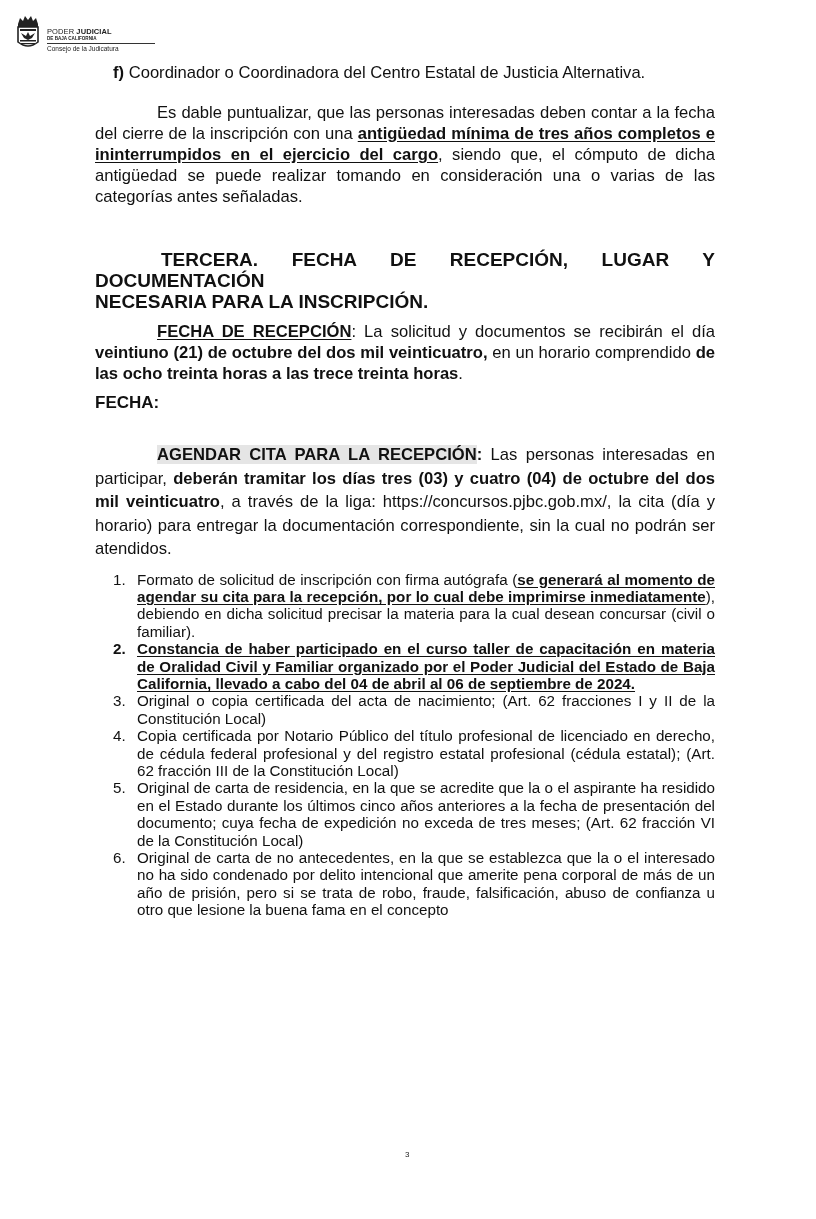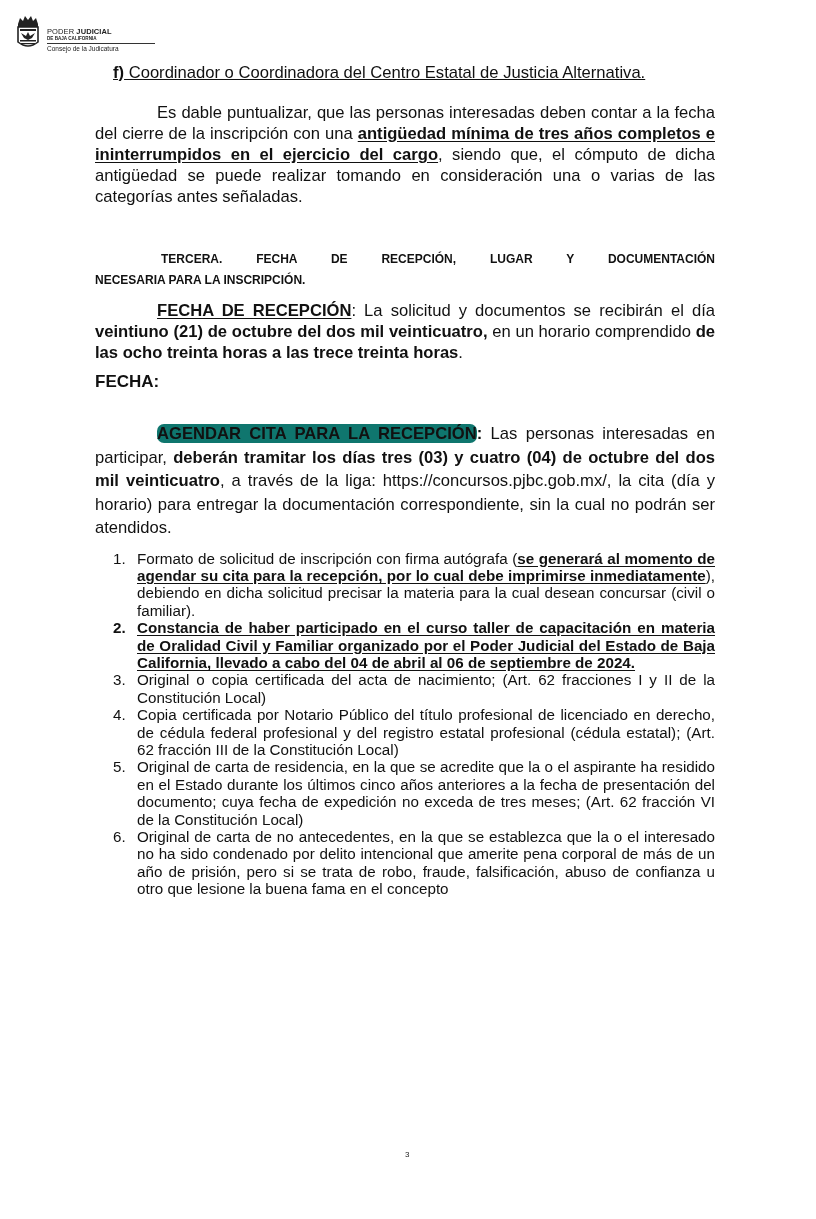--- a/index.html
+++ b/index.html
@@ -15,25 +15,25 @@
   .logo-line1 b { font-weight: 900; }
   .logo-line2 { font-size: 4.6px; font-weight: 700; line-height: 6px; color: #222; white-space: nowrap; border-bottom: 1px solid #333; padding-bottom: 1px; width: 108px; }
   .logo-line3 { font-size: 6.5px; line-height: 10px; color: #222; white-space: nowrap; }
 
   .content { position: absolute; left: 95px; top: 62px; width: 620px; font-size: 16.6px; line-height: 21px; }
   p { text-align: justify; }
   .indent { text-indent: 62px; }
   .indent2 { text-indent: 42px; }
   b, strong { font-weight: 700; }
   u { text-decoration: underline; text-underline-offset: 2px; }
-  .hl { background: #0f766e; border-radius: 7px; }
+  .hl { background: #e5e5e5; }
 
-  .item-f { padding-left: 18px; margin-bottom: 0; text-decoration: underline; }
+  .item-f { padding-left: 18px; margin-bottom: 0; }
   .para1 { margin-top: 19px; }
-  .heading { margin-top: 42px; font-weight: 700; font-size: 12px; }
+  .heading { margin-top: 42px; font-weight: 700; font-size: 19px; }
   .heading .line1 { text-indent: 66px; text-align: justify; text-align-last: justify; }
   .fecha { margin-top: 9px; }
   .lugar { margin-top: 8px; font-weight: 700; font-size: 17px; }
   .loc { font-size: 15.2px; line-height: 21px; margin-top: 10px; }
   .loc-b { margin-top: 32px; }
   .agendar { margin-top: 30px; line-height: 23.5px; font-size: 16.6px; }
   .docu { margin-top: 10px; line-height: 22px; }
   ol.docs { list-style: none; margin-top: 10px; font-size: 15.2px; line-height: 17.4px; }
   ol.docs li { position: relative; padding-left: 42px; text-align: justify; }
   ol.docs li .num { position: absolute; left: 18px; top: 0; }

